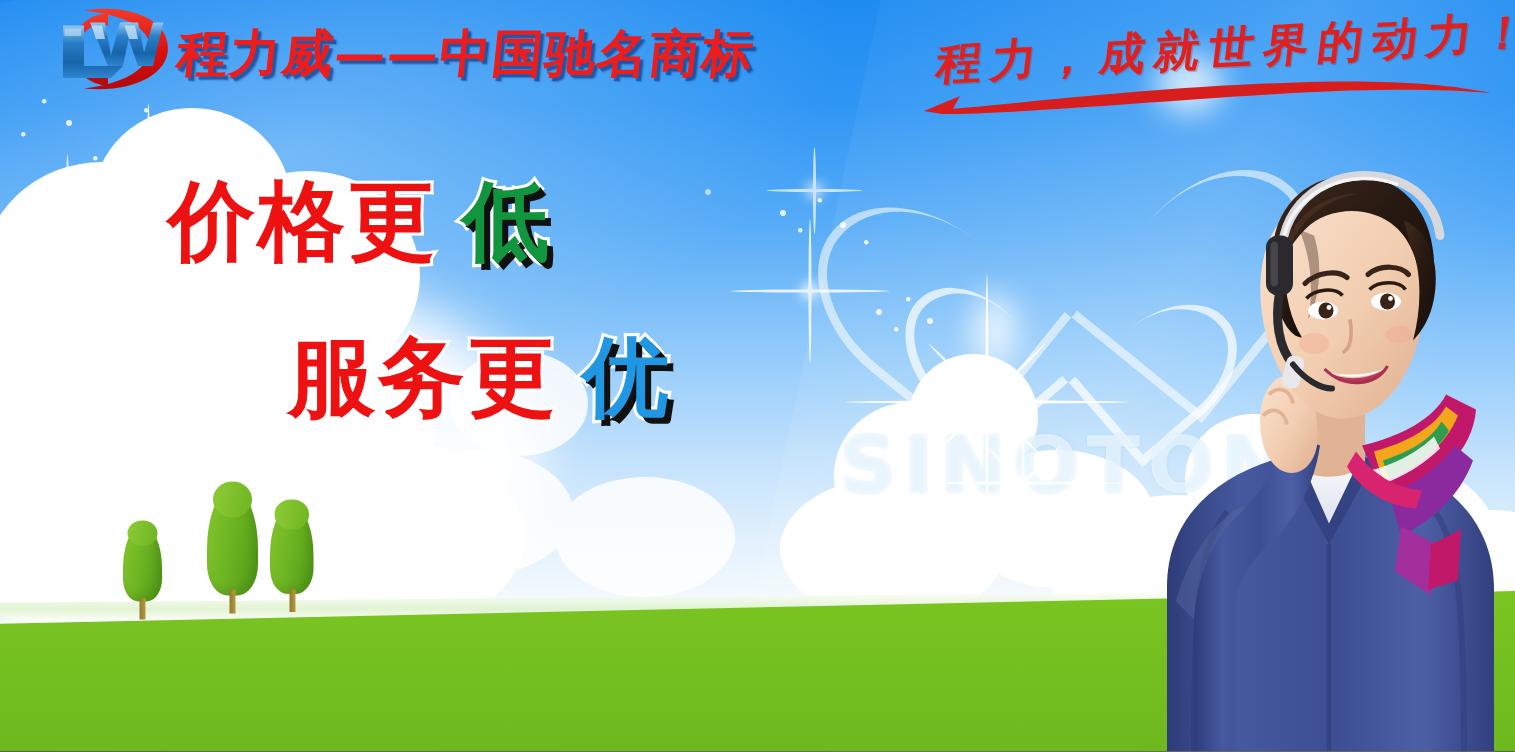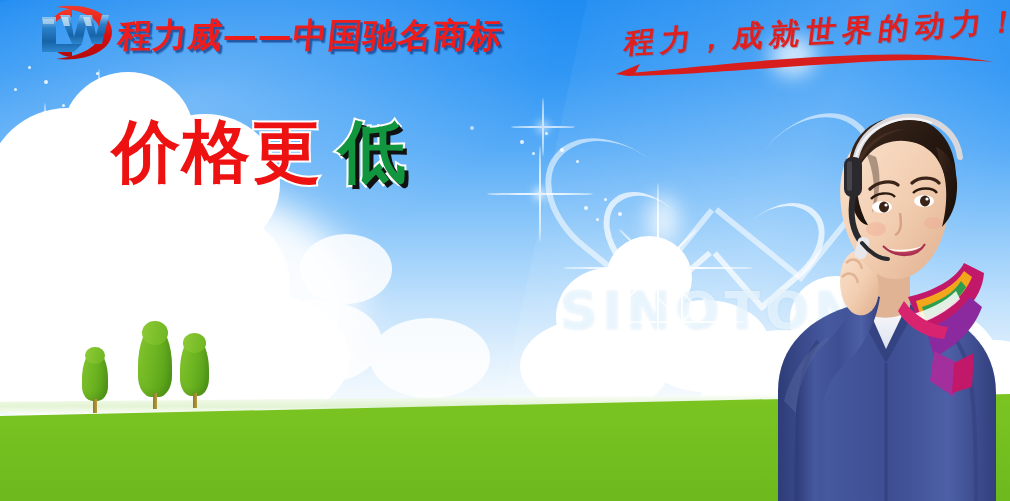--- a/index.html
+++ b/index.html
@@ -146,21 +146,21 @@
 
   
   #headlines{
     position:absolute;left:0;top:0;width:100%;height:100%;
     pointer-events:none;
   }
   .hl{
     position:absolute;white-space:nowrap;
     font-family:"DejaVu Sans","Liberation Sans",sans-serif;
     font-weight:bold;
-    font-size:68px;
+    font-size:58px;
     line-height:1;
     letter-spacing:2px;
   }
   #hl1{left:112px;top:118px;}
   #hl2{left:192px;top:222px;}
   #hl3{left:264px;top:326px;}
 
   .red{
     color:#ee1111;
     -webkit-text-stroke:4px #ffffff;
@@ -360,20 +360,23 @@
       <svg viewBox="0 0 382 26" width="382" height="26" aria-hidden="true" preserveAspectRatio="none">
         <path d="M2 24 C60 20 150 8 250 5 C310 3 350 6 380 12 C348 9 300 9 248 12 C150 18 62 26 14 26 Z" fill="#d81d1d"></path>
         <path d="M2 24 L26 14 L20 25 Z" fill="#d81d1d"></path>
       </svg>
     </div>
   </div>
 
   <div id="headlines">
     <div class="hl" id="hl1">
       <span class="red">价格更</span><span class="green">低</span>
+    </div>
+    <div class="hl" id="hl2">
+      <span class="red">服务更</span><span class="cyan">优</span>
     </div>
   </div>
 
   <div id="operator">
     <svg viewBox="0 0 252 400" width="252" height="400" aria-hidden="true">
       <defs>
         <linearGradient id="jkt" x1="0" y1="0" x2="1" y2="0">
           <stop offset="0%" stop-color="#2e3c78"></stop>
           <stop offset="22%" stop-color="#46589e"></stop>
           <stop offset="52%" stop-color="#3d4e92"></stop>

